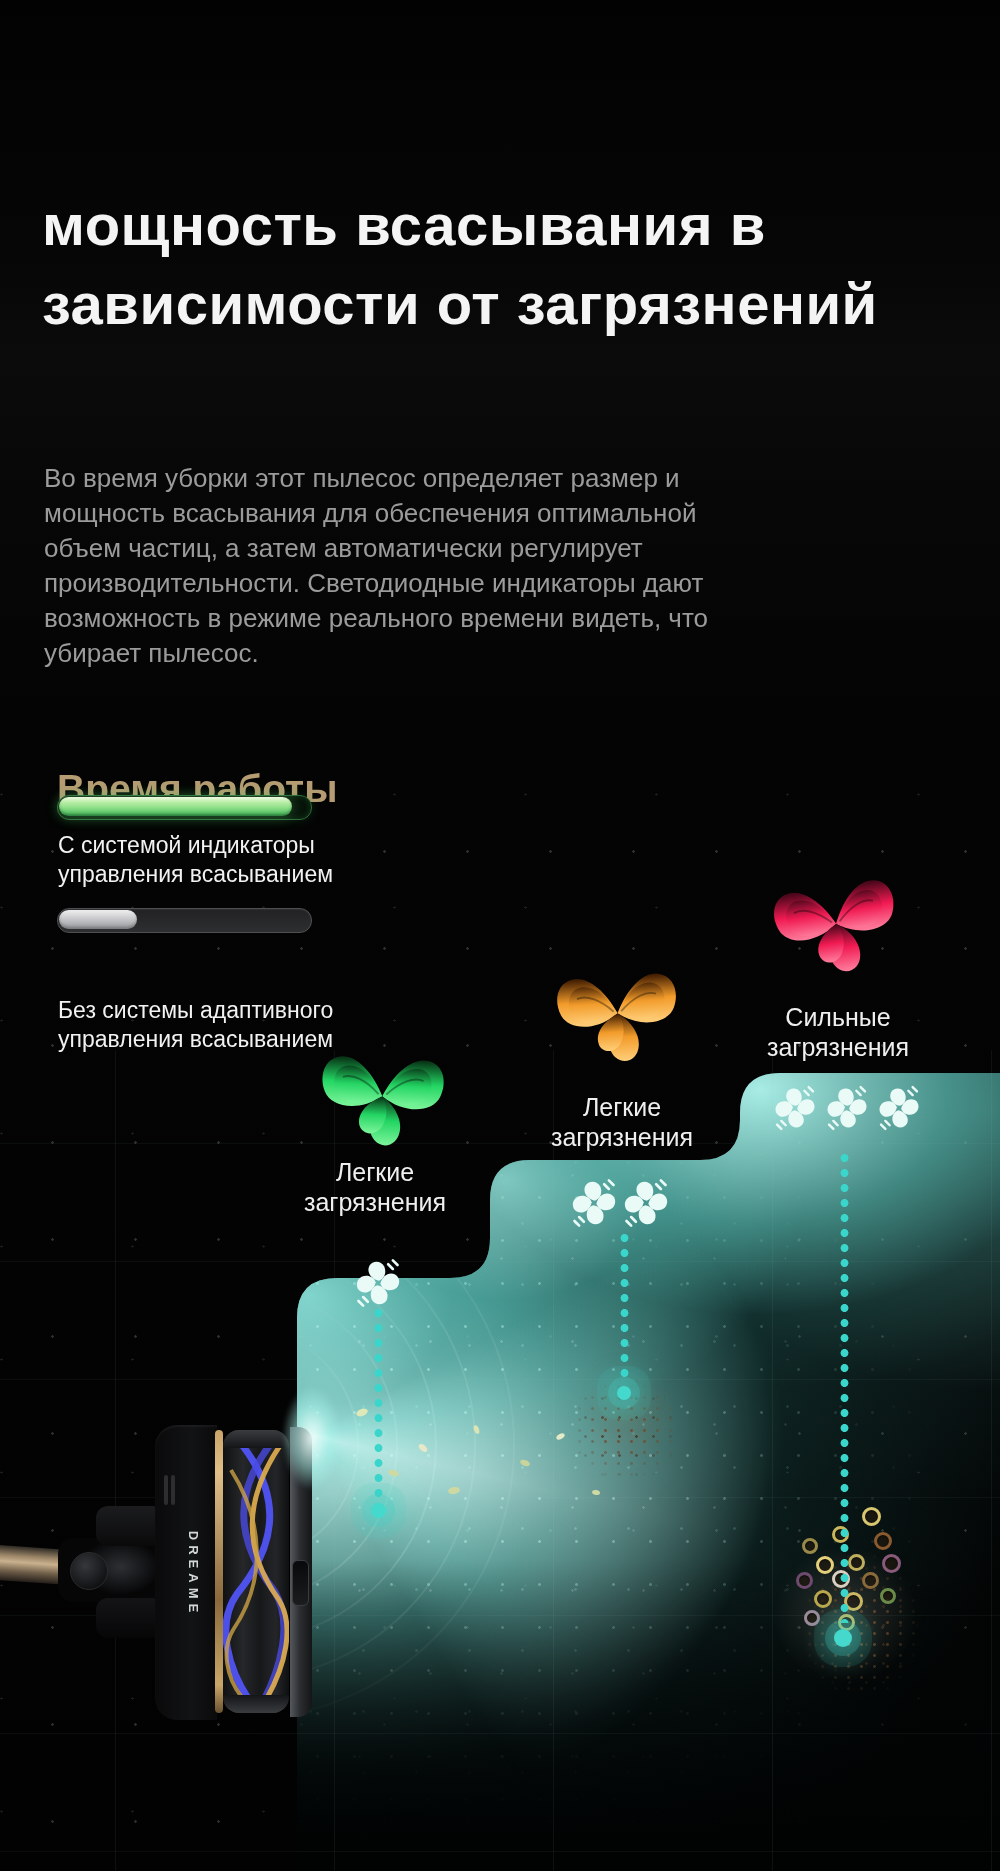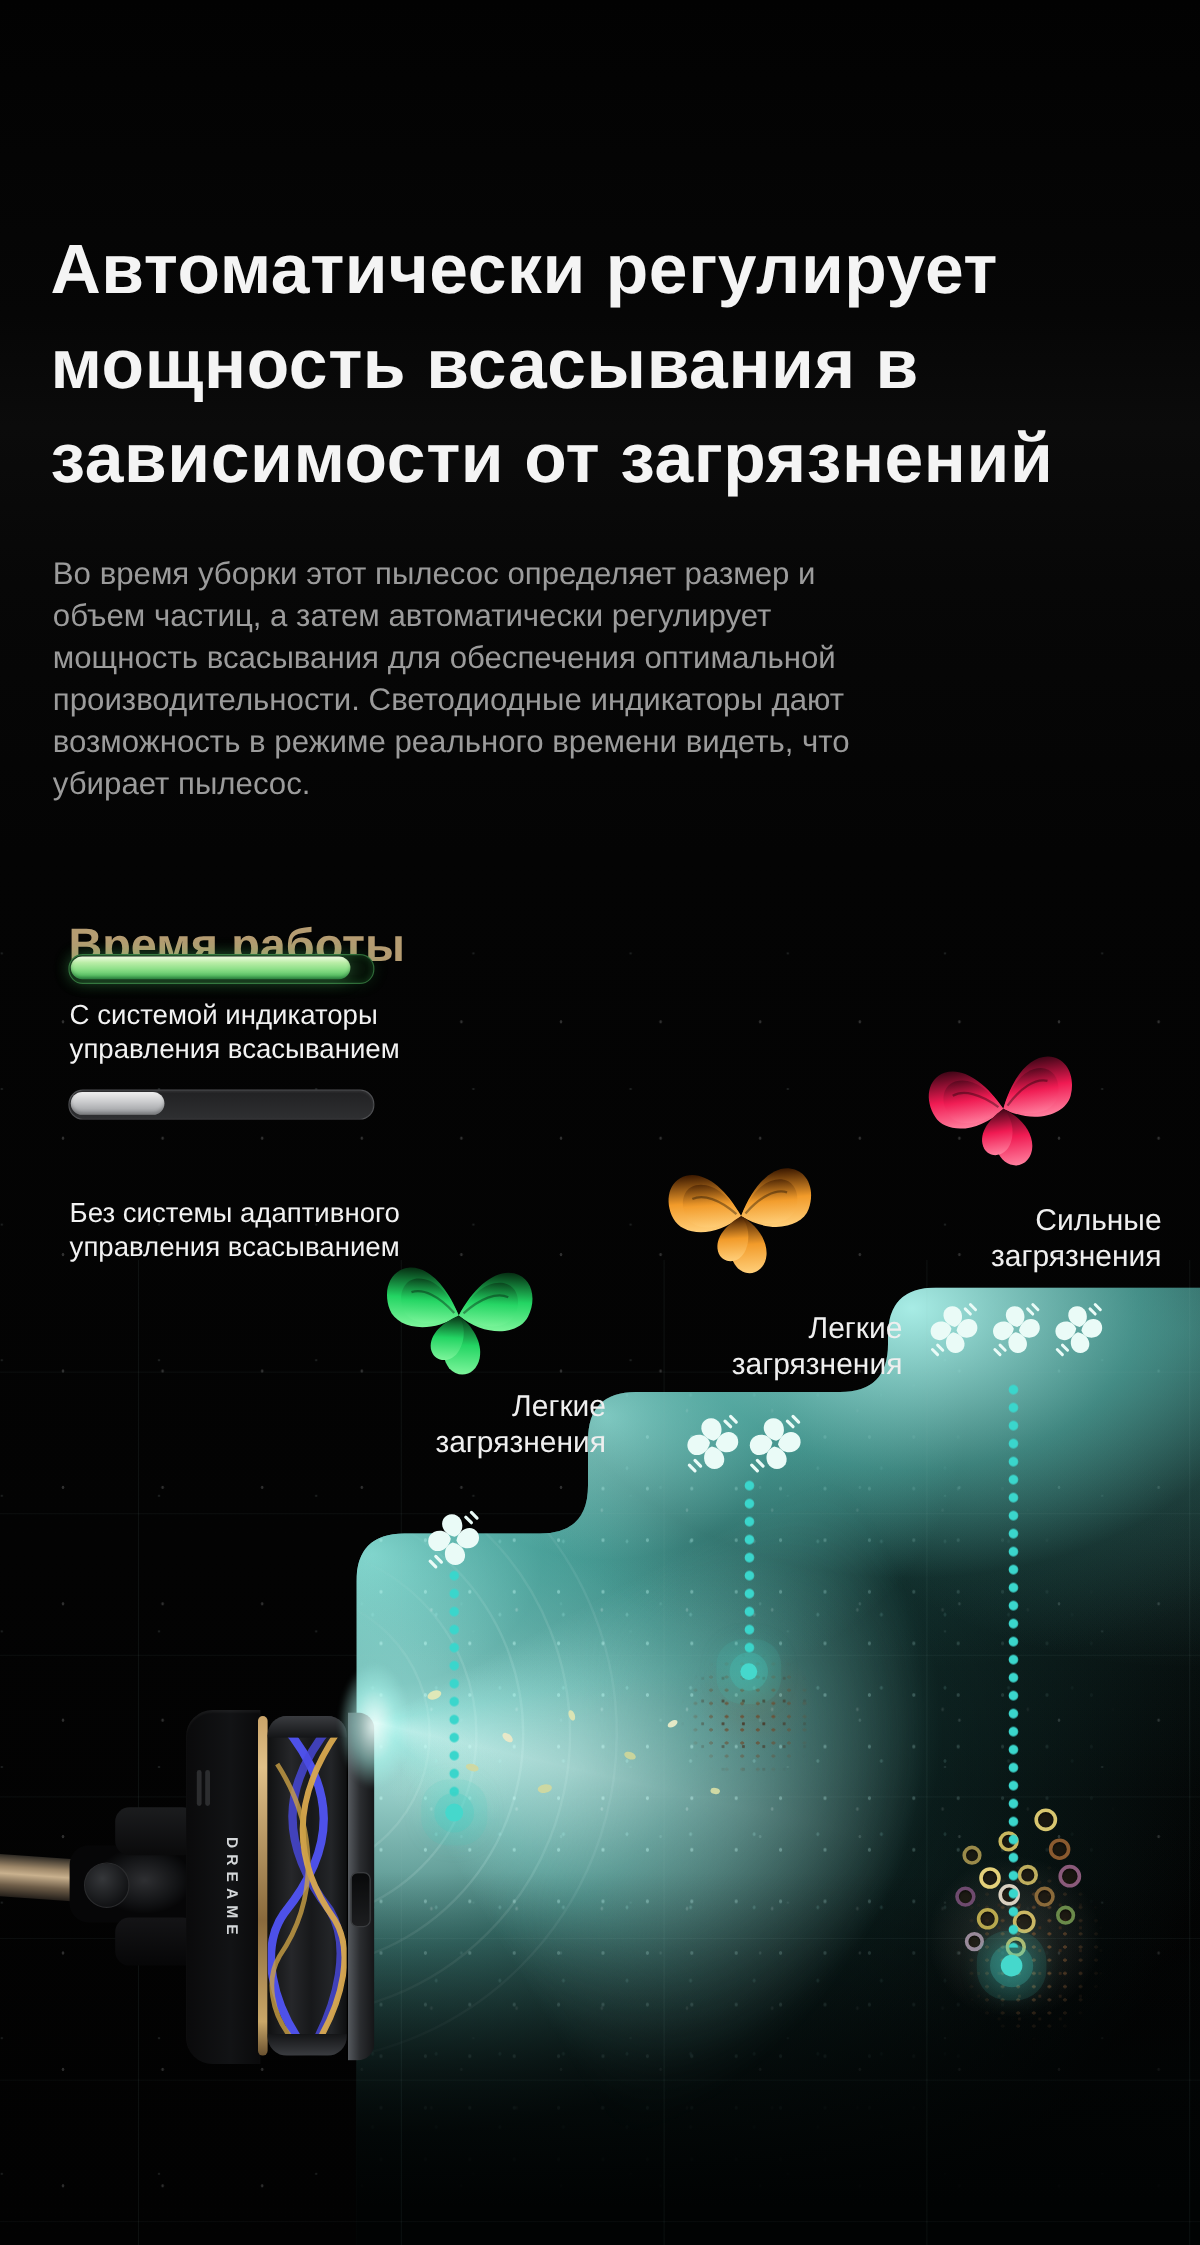--- a/index.html
+++ b/index.html
@@ -23,21 +23,21 @@
   .fill{position:absolute;left:1px;top:1px;height:19px;border-radius:10px;}
   .bar.green .fill{background:linear-gradient(180deg,#f0fbe2 0%,#b9eda6 28%,#8fe08a 55%,#5cc468 85%,#3f9e53 100%);
     box-shadow:0 0 14px rgba(110,230,130,.35),inset 0 -2px 3px rgba(0,60,20,.35);}
   .bar.gray .fill{background:linear-gradient(180deg,#efefef 0%,#c9cacc 45%,#9fa1a4 90%);
     box-shadow:inset 0 -2px 3px rgba(0,0,0,.25);}
   .bar-label{left:58px;width:300px;color:#f2f2f2;font-size:23px;line-height:29px;font-weight:400;z-index:14;}
   .bar-label.l1{top:831px;} .bar-label.l2{top:996px;}
   .bar-label .ln{display:block;}
 
   .lvl-label{width:260px;text-align:center;color:#efefef;font-size:25px;line-height:30px;z-index:13;}
-  .lvl-label .ln{display:block;text-align:right;}
+  .lvl-label .ln{display:block;}
 
   
   .stairs{left:0;top:1040px;width:1000px;height:831px;z-index:5;
     clip-path:path('M297,831 L297,278 Q297,238 337,238 L450,238 Q490,238 490,198 L490,160 Q490,120 530,120 L700,120 Q740,120 740,80 L740,73 Q740,33 780,33 L1000,33 L1000,831 L1000,831 L297,831 Z');}
   .stair-light{position:absolute;inset:0;background:
     radial-gradient(420px 300px at 760px 50px, rgba(175,245,238,.95), rgba(95,200,190,.5) 45%, rgba(30,90,85,.15) 75%, transparent 100%),
     radial-gradient(520px 400px at 985px 70px, rgba(110,205,196,.35), transparent 70%),
     radial-gradient(300px 240px at 505px 140px, rgba(165,240,232,.85), rgba(80,180,172,.4) 50%, transparent 100%),
     radial-gradient(260px 200px at 310px 255px, rgba(150,235,226,.8), rgba(70,170,162,.35) 55%, transparent 100%),
     radial-gradient(700px 520px at 330px 400px, rgba(195,252,246,.95), rgba(110,220,210,.55) 35%, rgba(40,120,115,.2) 65%, transparent 100%),
@@ -110,29 +110,28 @@
   .tube-seam{left:72px;top:1549px;width:10px;height:33px;background:linear-gradient(180deg,#1c1914,#5a4c3a 45%,#171310);border-radius:3px;transform:rotate(4deg);}
   .burst{left:272px;top:1368px;width:80px;height:140px;z-index:21;border-radius:50%;
     background:radial-gradient(closest-side, rgba(240,255,252,.95), rgba(170,245,236,.5) 45%, transparent 75%);filter:blur(2px);}
 </style>
 </head>
 <body>
 
 <div class="page">
 
   <h1 class="abs title">
-    <span class="ln">Автоматически регулирует</span>
     <span class="ln">мощность всасывания в</span>
     <span class="ln">зависимости от загрязнений</span>
   </h1>
 
   <p class="abs intro">
     <span class="ln">Во время уборки этот пылесос определяет размер и</span>
+    <span class="ln">мощность всасывания для обеспечения оптимальной</span>
     <span class="ln">объем частиц, а затем автоматически регулирует</span>
-    <span class="ln">мощность всасывания для обеспечения оптимальной</span>
     <span class="ln">производительности. Светодиодные индикаторы дают</span>
     <span class="ln">возможность в режиме реального времени видеть, что</span>
     <span class="ln">убирает пылесос.</span>
   </p>
 
   <h2 class="abs rt-head">Время работы</h2>
   <div class="abs bar green">
     <div class="fill" style="width: 92%;"></div>
   </div>
   <div class="abs bar-label l1">

